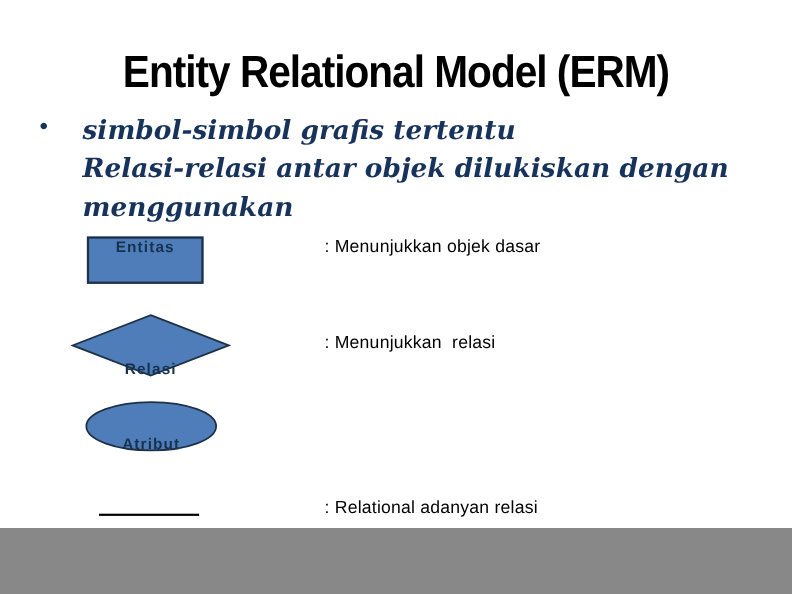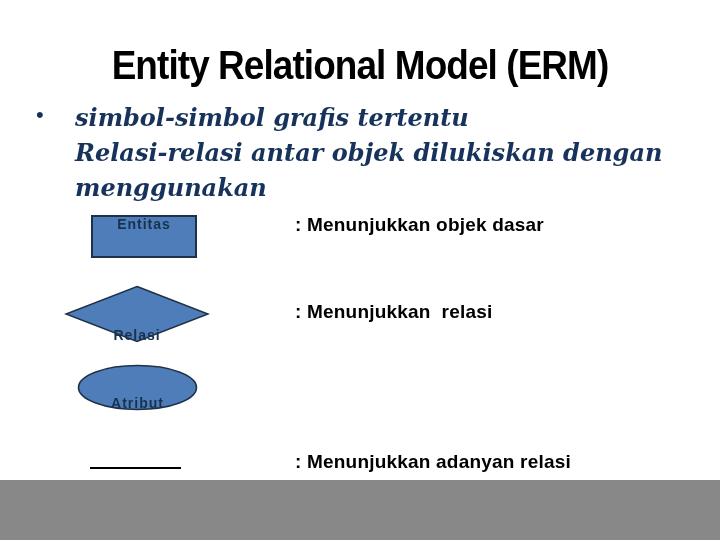--- a/index.html
+++ b/index.html
@@ -63,21 +63,20 @@
     top: 215px;
     width: 106px;
     height: 43px;
     box-sizing: border-box;
     background: var(--shape-fill, #4f7db9);
     border: 2px solid var(--shape-border, #1f3147);
     display: flex;
     align-items: center;
     justify-content: center;
     padding-bottom: 25px;
-    margin-left: 12px;
   }
   .shape-wrap {
     position: absolute;
     display: flex;
     align-items: flex-end;
     justify-content: center;
   }
   .shape-wrap svg {
     position: absolute;
     inset: 0;
@@ -104,23 +103,23 @@
     top: 467px;
     width: 91px;
     height: 2px;
     background: var(--line-symbol, #000);
   }
 
   
   .desc {
     position: absolute;
     left: 295px;
-    font-size: 19px;
+    font-size: 16px;
     line-height: 16px;
-    font-weight: bold;
+    font-weight: normal;
     letter-spacing: 0.2px;
     color: var(--description-text, #000);
     white-space: pre;
   }
   .desc-1 { top: 217px; }
   .desc-2 { top: 304px; }
   .desc-3 { top: 369px; }
   .desc-4 { top: 454px; }
 </style>
 </head>
@@ -151,15 +150,15 @@
   <div class="desc desc-2">: Menunjukkan  relasi</div>
 
   <div class="shape-wrap ellipse-wrap">
     <svg viewBox="0 0 121 47" width="121" height="47">
       <ellipse class="shape-geom" cx="60.5" cy="23.5" rx="59" ry="22"></ellipse>
     </svg>
     <span class="shape-label">Atribut</span>
   </div>
 
   <div class="line-symbol"></div>
-  <div class="desc desc-4">: Menunjukkan adanyan relasi</div>
+  <div class="desc desc-4">: Relational adanyan relasi</div>
 
 </div>
 
 </body></html>

